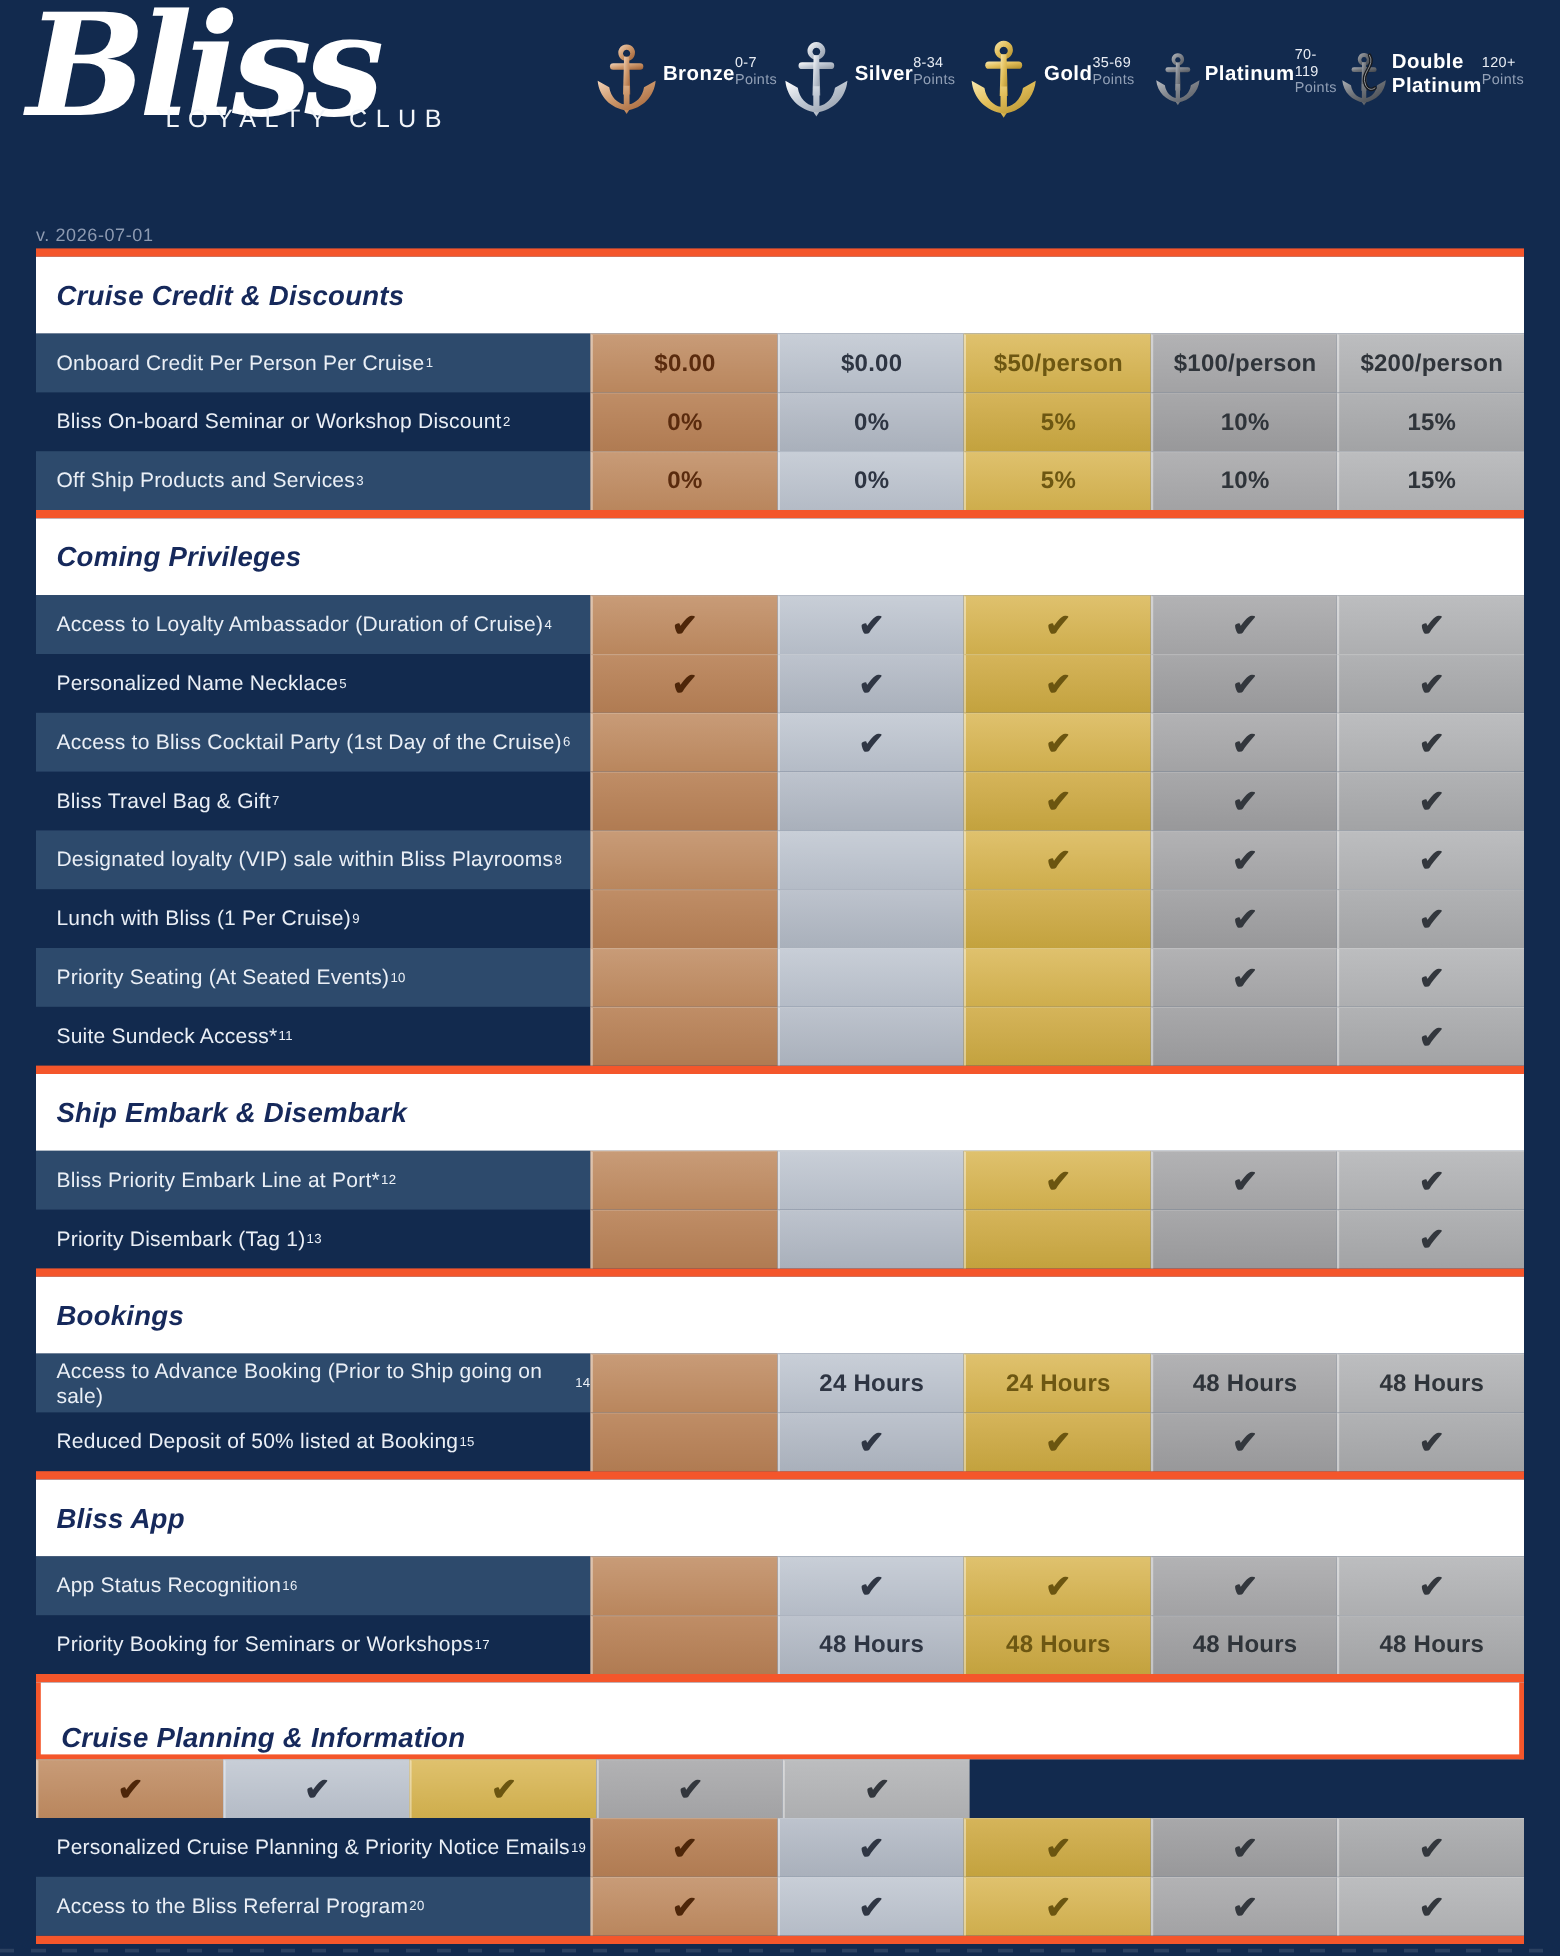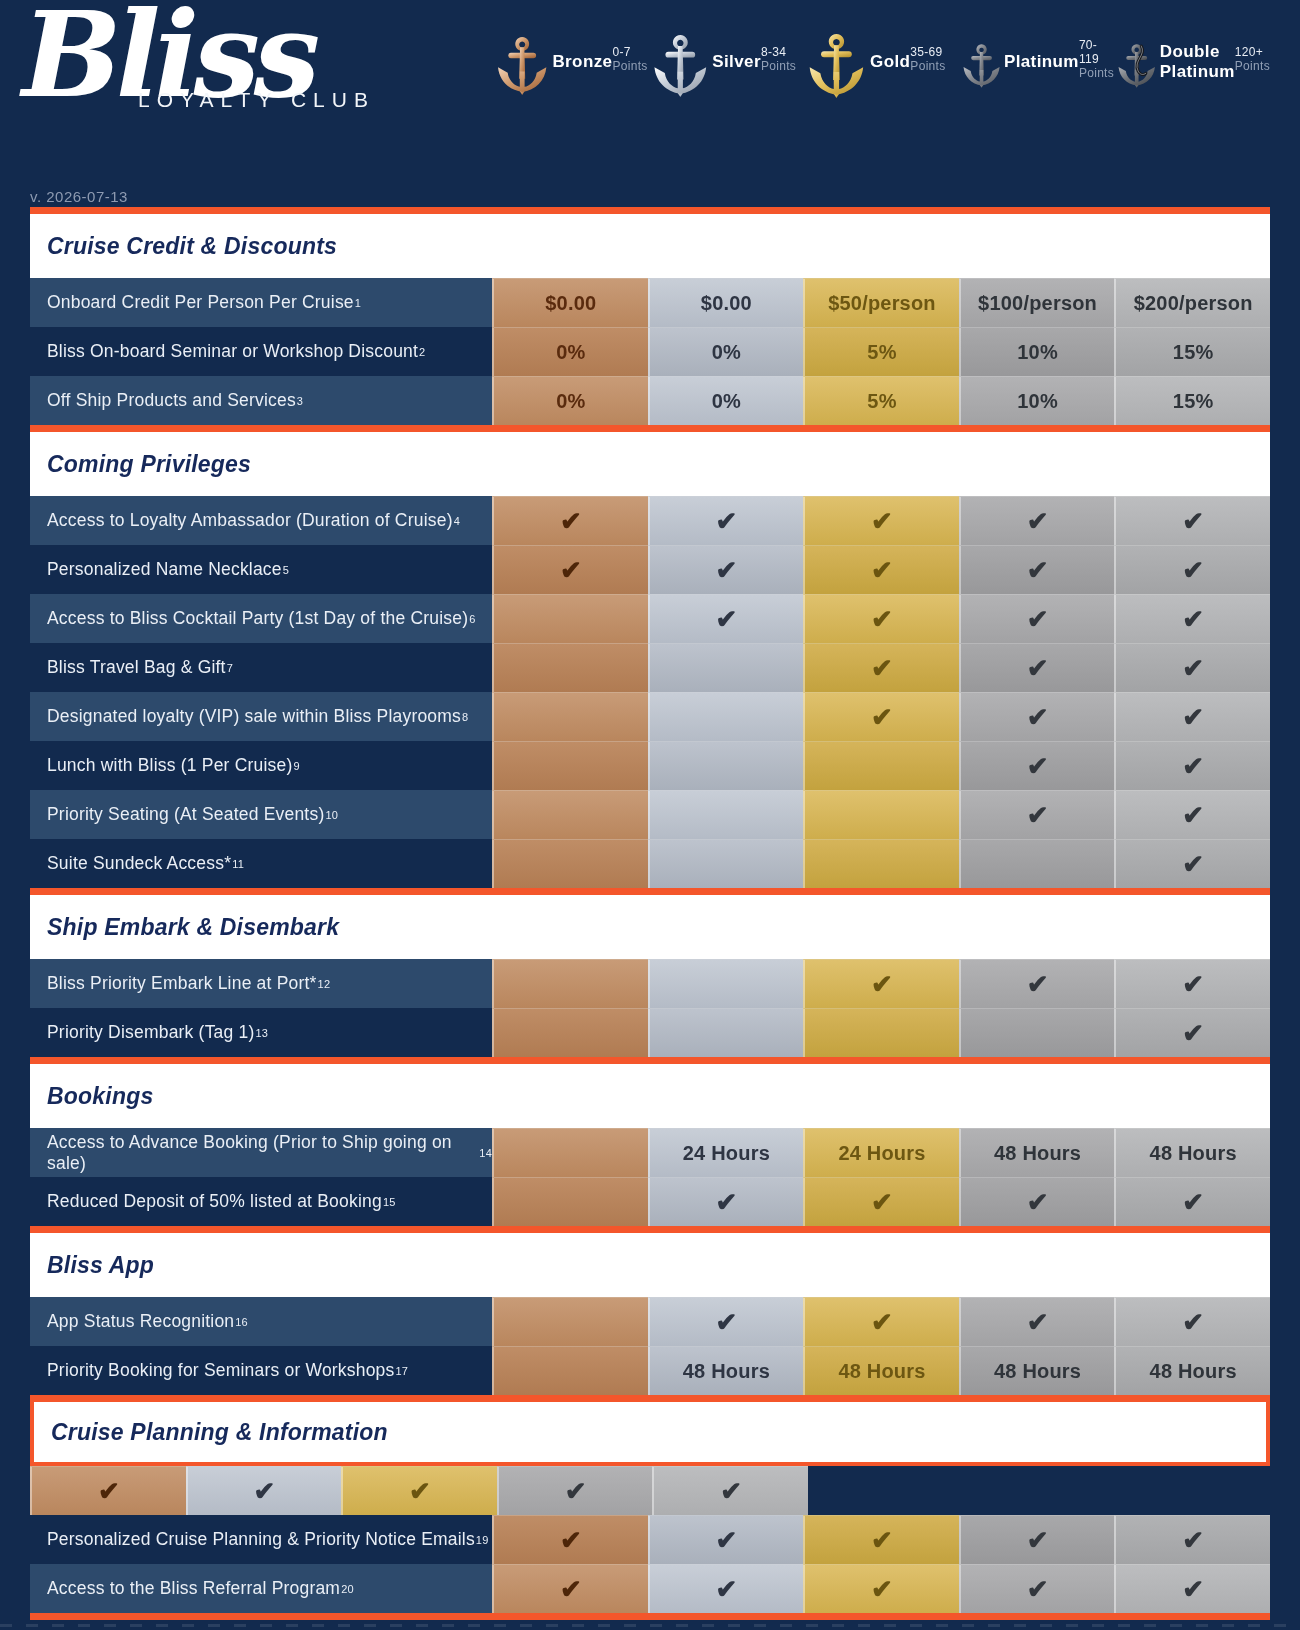--- a/index.html
+++ b/index.html
@@ -36,21 +36,21 @@
   .tier-points .pts-num{color:#e9edf4;}
   .tier-points .pts-word{color:#92a0b6;}
   
   .benefits-table{position:absolute;left:30px;top:207px;width:1240px;}
   .orange-bar{height:7px;background:#f4562b;}
   .section-header{
     height:64px;background:#ffffff;
     display:flex;align-items:center;padding-left:17px;box-sizing:border-box;
   }
   .section.highlighted .section-header{
-    border-left:4px solid #f4562b;border-right:4px solid #f4562b;border-bottom:4px solid #f4562b;
+    border-left:4px solid #f4562b;border-right:4px solid #f4562b;border-bottom:4px solid #f4562b;align-items:flex-end;
   }
   .section-header .title{
     font-style:italic;font-weight:bold;font-size:23px;
     color:#16295b;letter-spacing:.2px;
   }
   .row{display:flex;height:49px;}
   .row .label{
     width:462px;box-sizing:border-box;
     display:flex;align-items:center;padding-left:17px;
     color:#eaeff6;font-size:17.5px;letter-spacing:.2px;
@@ -126,21 +126,21 @@
           <stop offset=".45" stop-color="#6e7278"></stop>
           <stop offset="1" stop-color="#3f4349"></stop>
       </linearGradient>
     </defs>
   </svg>
 
   <div class="logo">
     <div class="script">Bliss</div>
     <div class="sub">LOYALTY CLUB</div>
   </div>
-  <div class="version">v. 2026-07-13</div>
+  <div class="version">v. 2026-07-01</div>
 
   <div class="tiers">
     <div class="tier">
       <svg class="anchor" viewBox="0 0 100 102">
           <use href="#anchor-shape" fill="url(#g-bronze)"></use>
         </svg>
       <div class="tier-name">Bronze</div>
       <div class="tier-points"><span class="pts-num">0-7</span> <span class="pts-word">Points</span></div>
     </div>
     <div class="tier">

